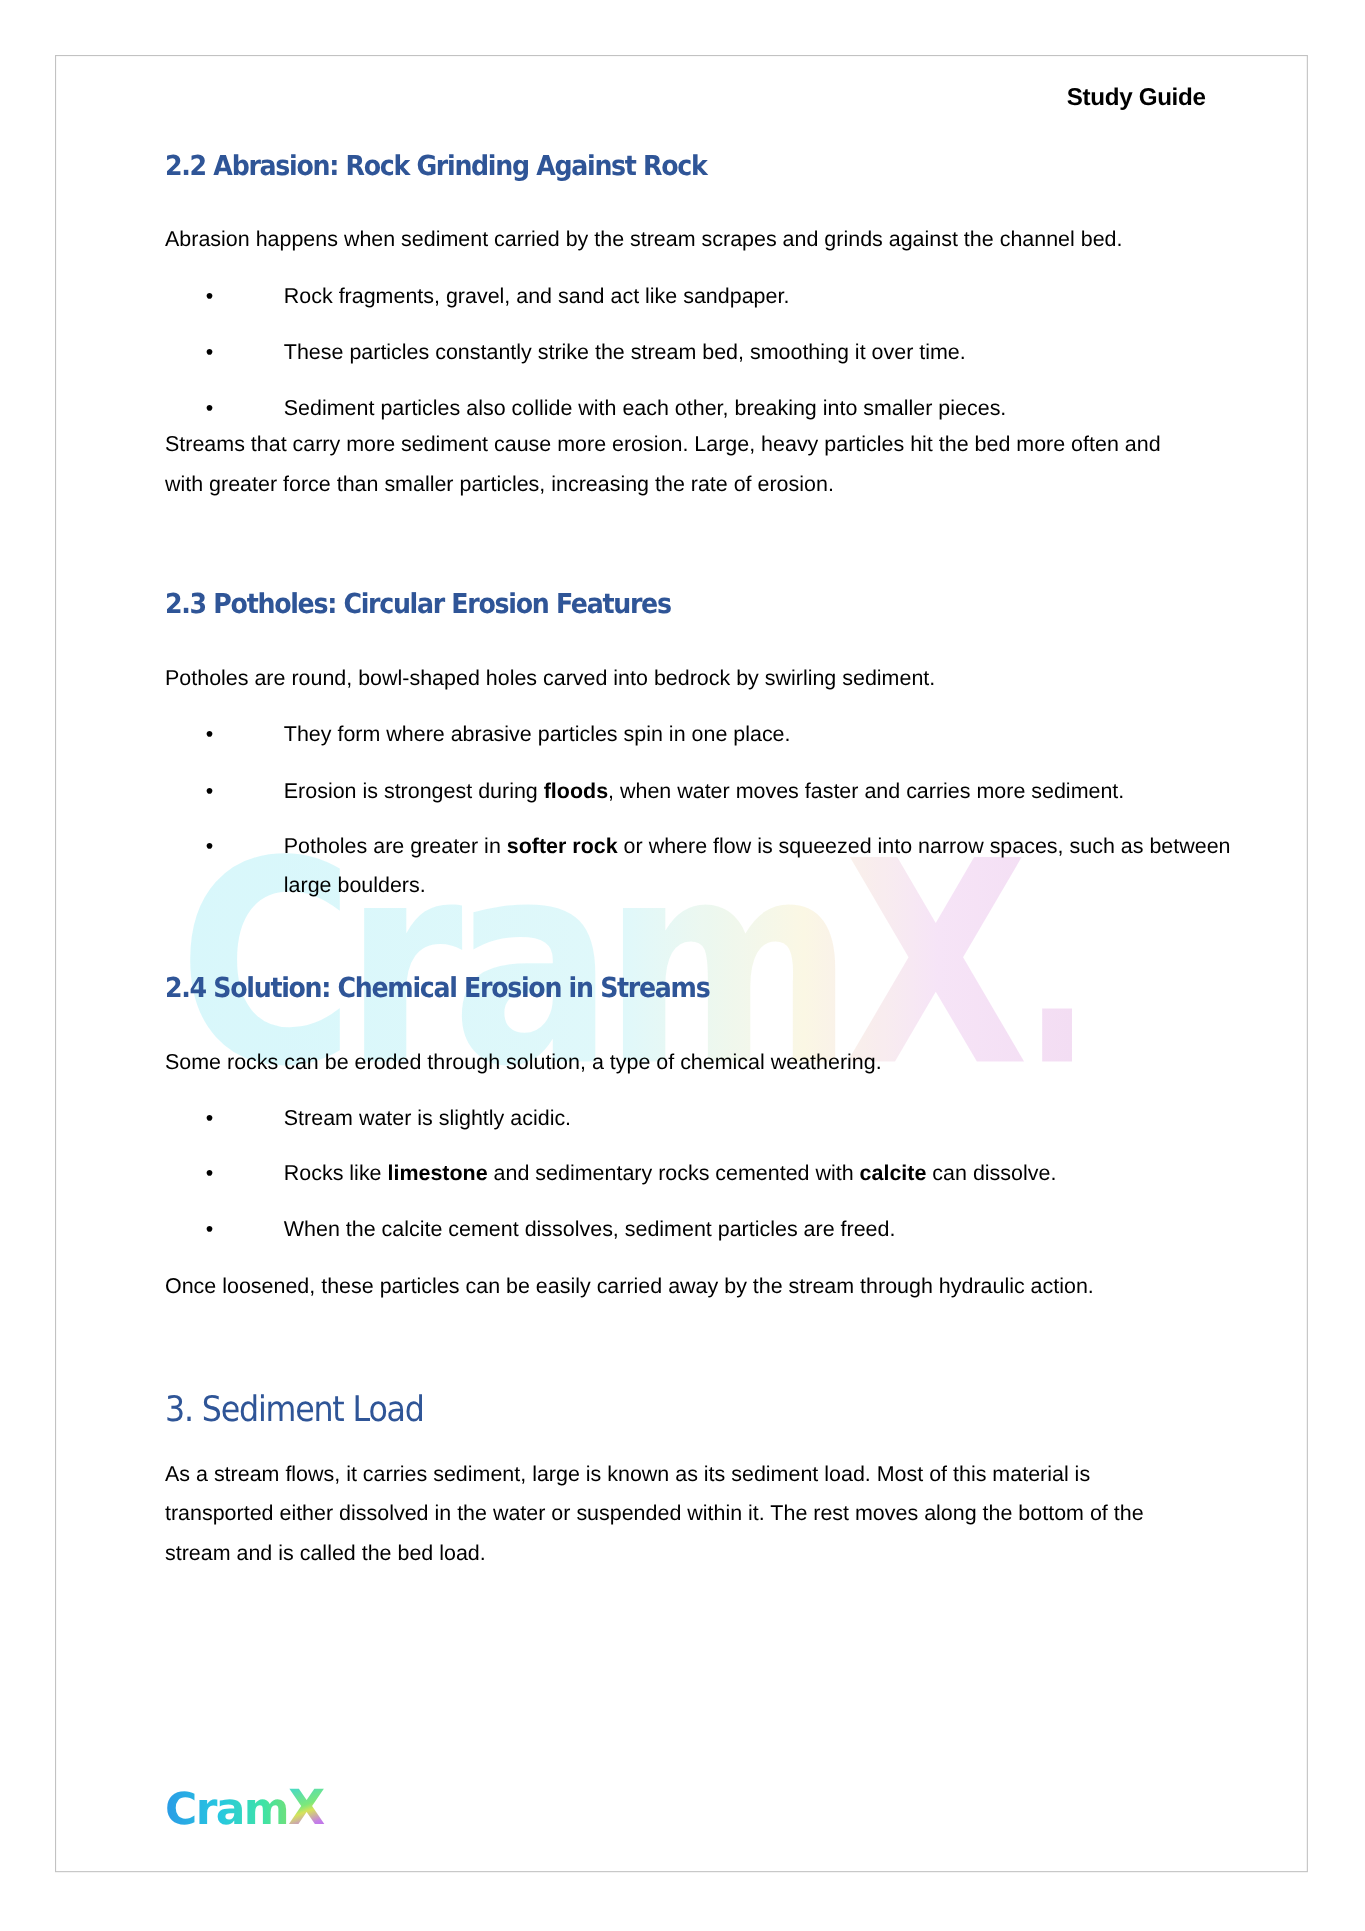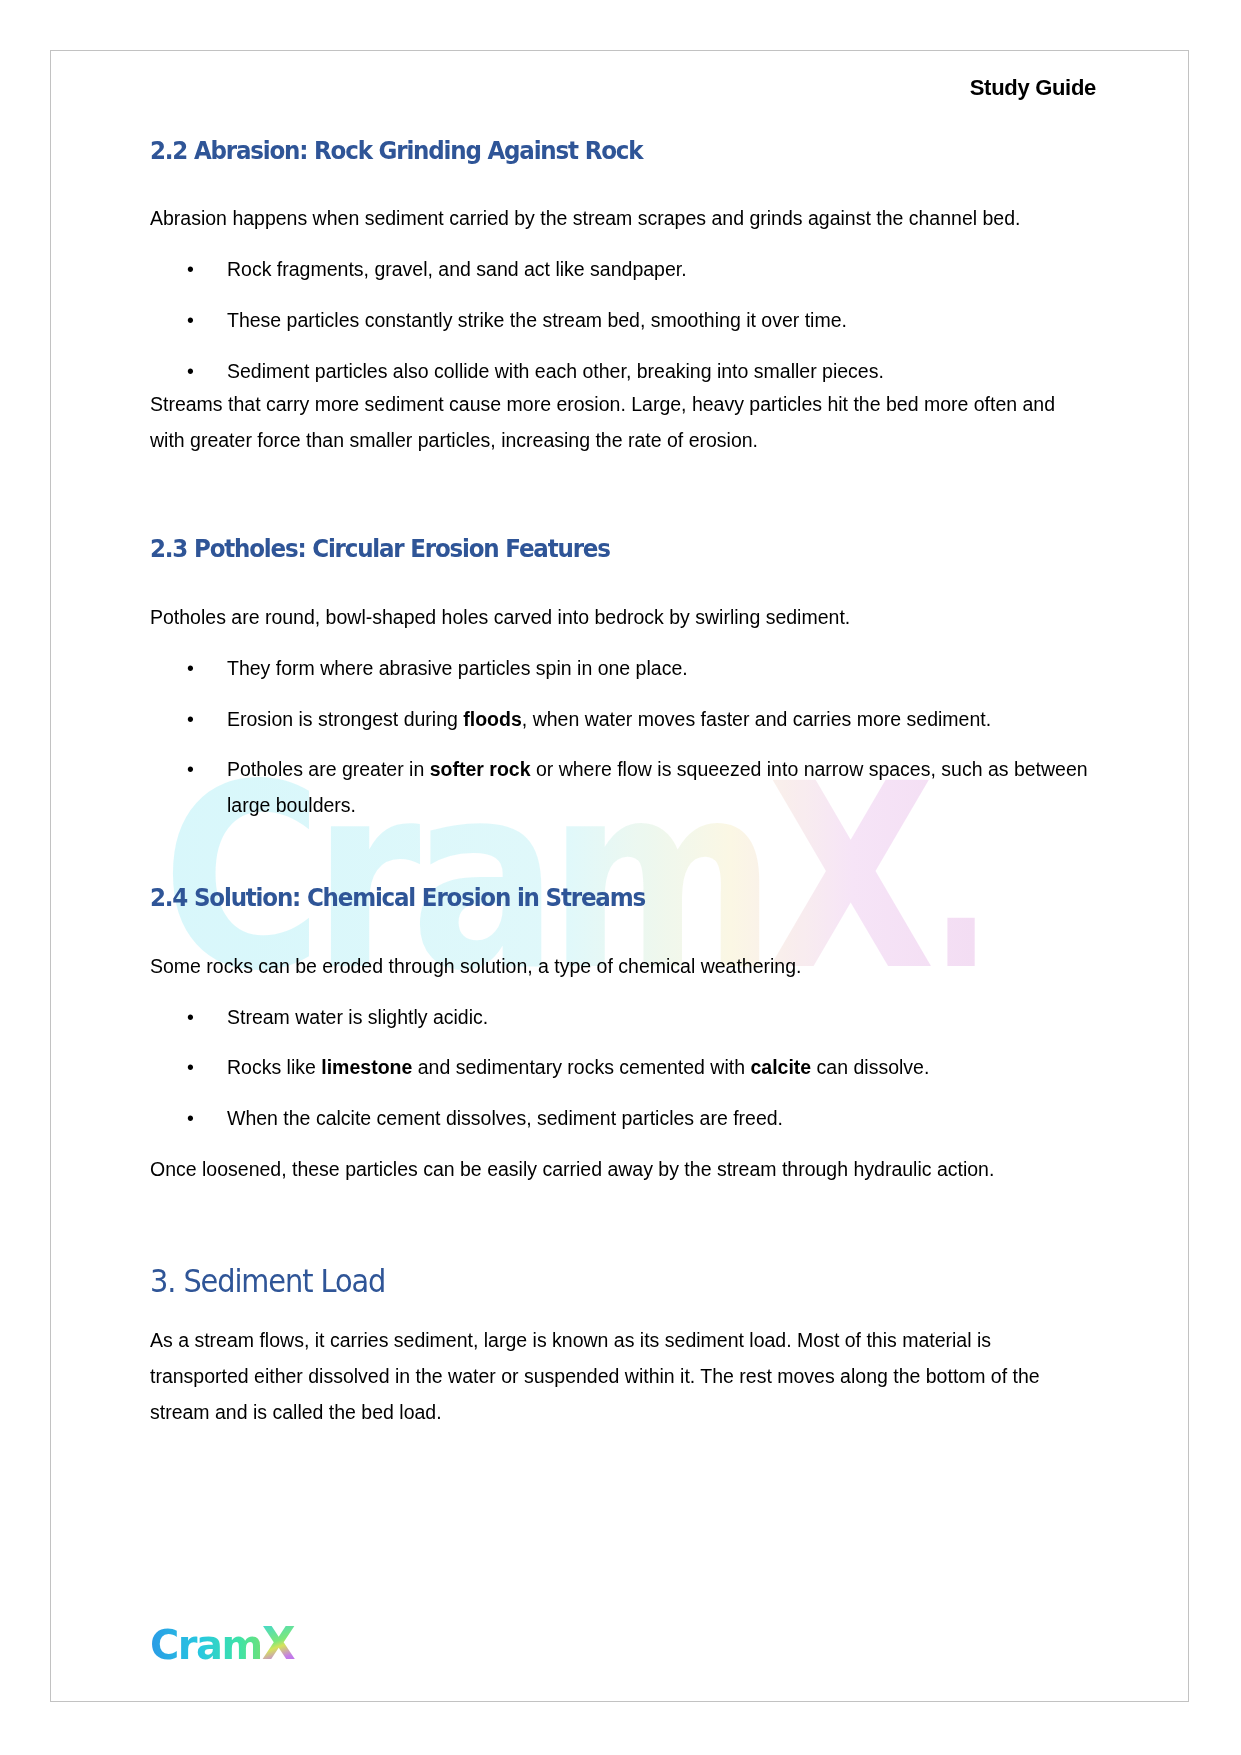--- a/index.html
+++ b/index.html
@@ -13,21 +13,21 @@
     .h2 { position: absolute; left: 0; font-family: "DejaVu Sans", sans-serif; font-weight: bold;
           font-size: 25px; color: #2F5597; letter-spacing: -1.3px; transform: scaleX(0.92);
           transform-origin: left center; white-space: nowrap; }
     .h1 { position: absolute; left: 0; font-family: "DejaVu Sans", sans-serif; font-weight: normal;
           font-size: 32px; color: #2F5597; letter-spacing: -1.2px; transform: scaleX(0.9);
           transform-origin: left center; white-space: nowrap; }
     .p { position: absolute; left: 0; width: 940px; font-size: 19.5px; line-height: 36px; }
     .p b { font-weight: normal; }
     .li { position: absolute; left: 0; width: 940px; font-size: 19.5px; line-height: 36px; }
     .li .bullet { position: absolute; left: 37px; top: 0; }
-    .li .txt { display: block; margin-left: 77px; width: 870px; }
+    .li .txt { display: block; margin-left: 108px; width: 870px; }
     .watermark { position: absolute; left: 150px; top: 753px; width: 945px; height: 250px;
                  pointer-events: none; margin-left: 12px; }
     .watermark .wm-text { font-family: "DejaVu Sans", sans-serif; font-weight: bold;
                  font-size: 255px; line-height: 250px; letter-spacing: -12px; white-space: nowrap;
                  background: linear-gradient(90deg, #d6f7fb 0%, #dff8fa 50%, #fbf7e3 70%, #f6e3f7 85%, #f3dcf3 100%);
                  -webkit-background-clip: text; background-clip: text; color: transparent;
                  opacity: 0.95; transform: scaleX(0.86); transform-origin: left top; }
     .logo { position: absolute; left: 150px; top: 1618px; height: 50px; }
     .logo .cram { font-family: "DejaVu Sans", sans-serif; font-weight: bold; font-size: 40px;
                   letter-spacing: -1.5px;

